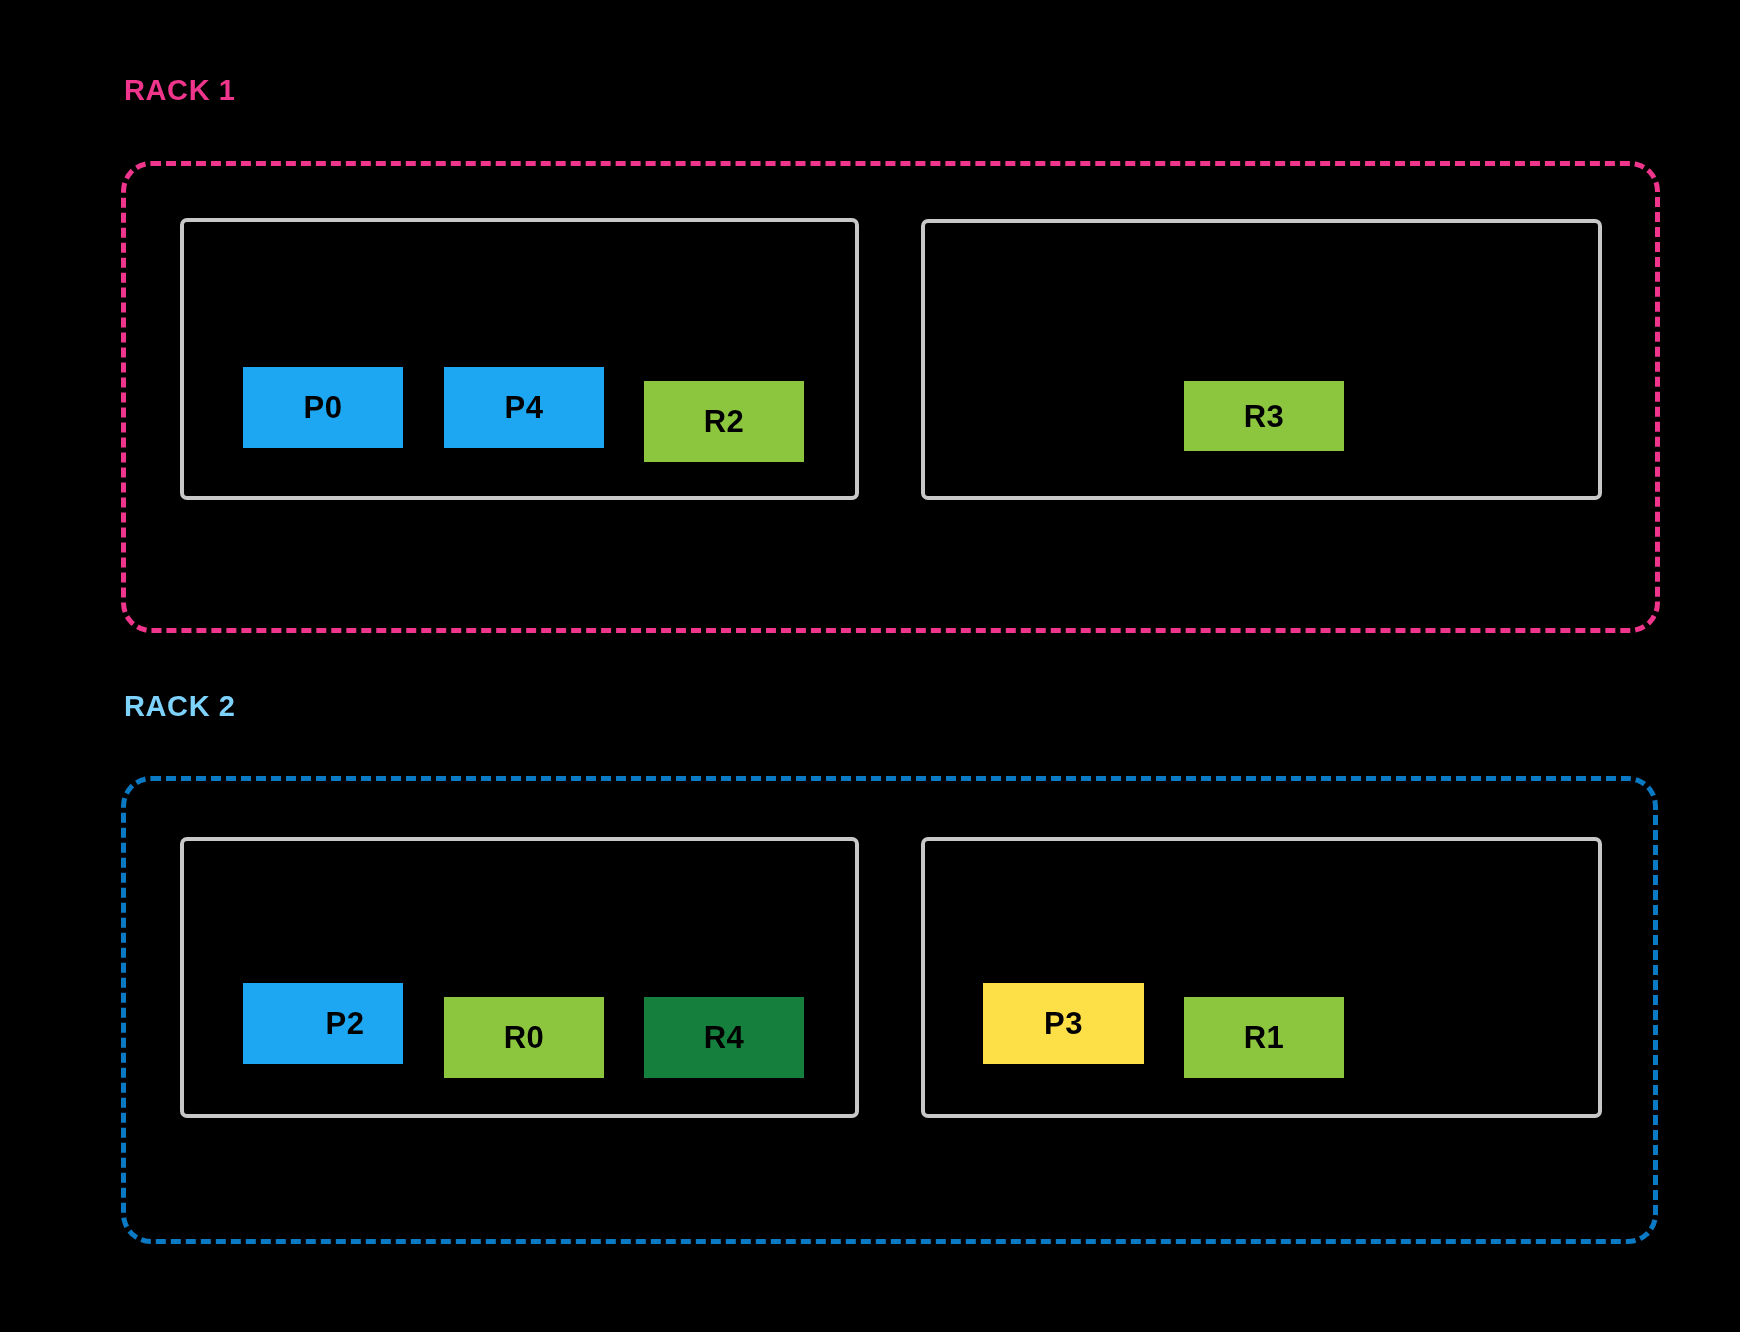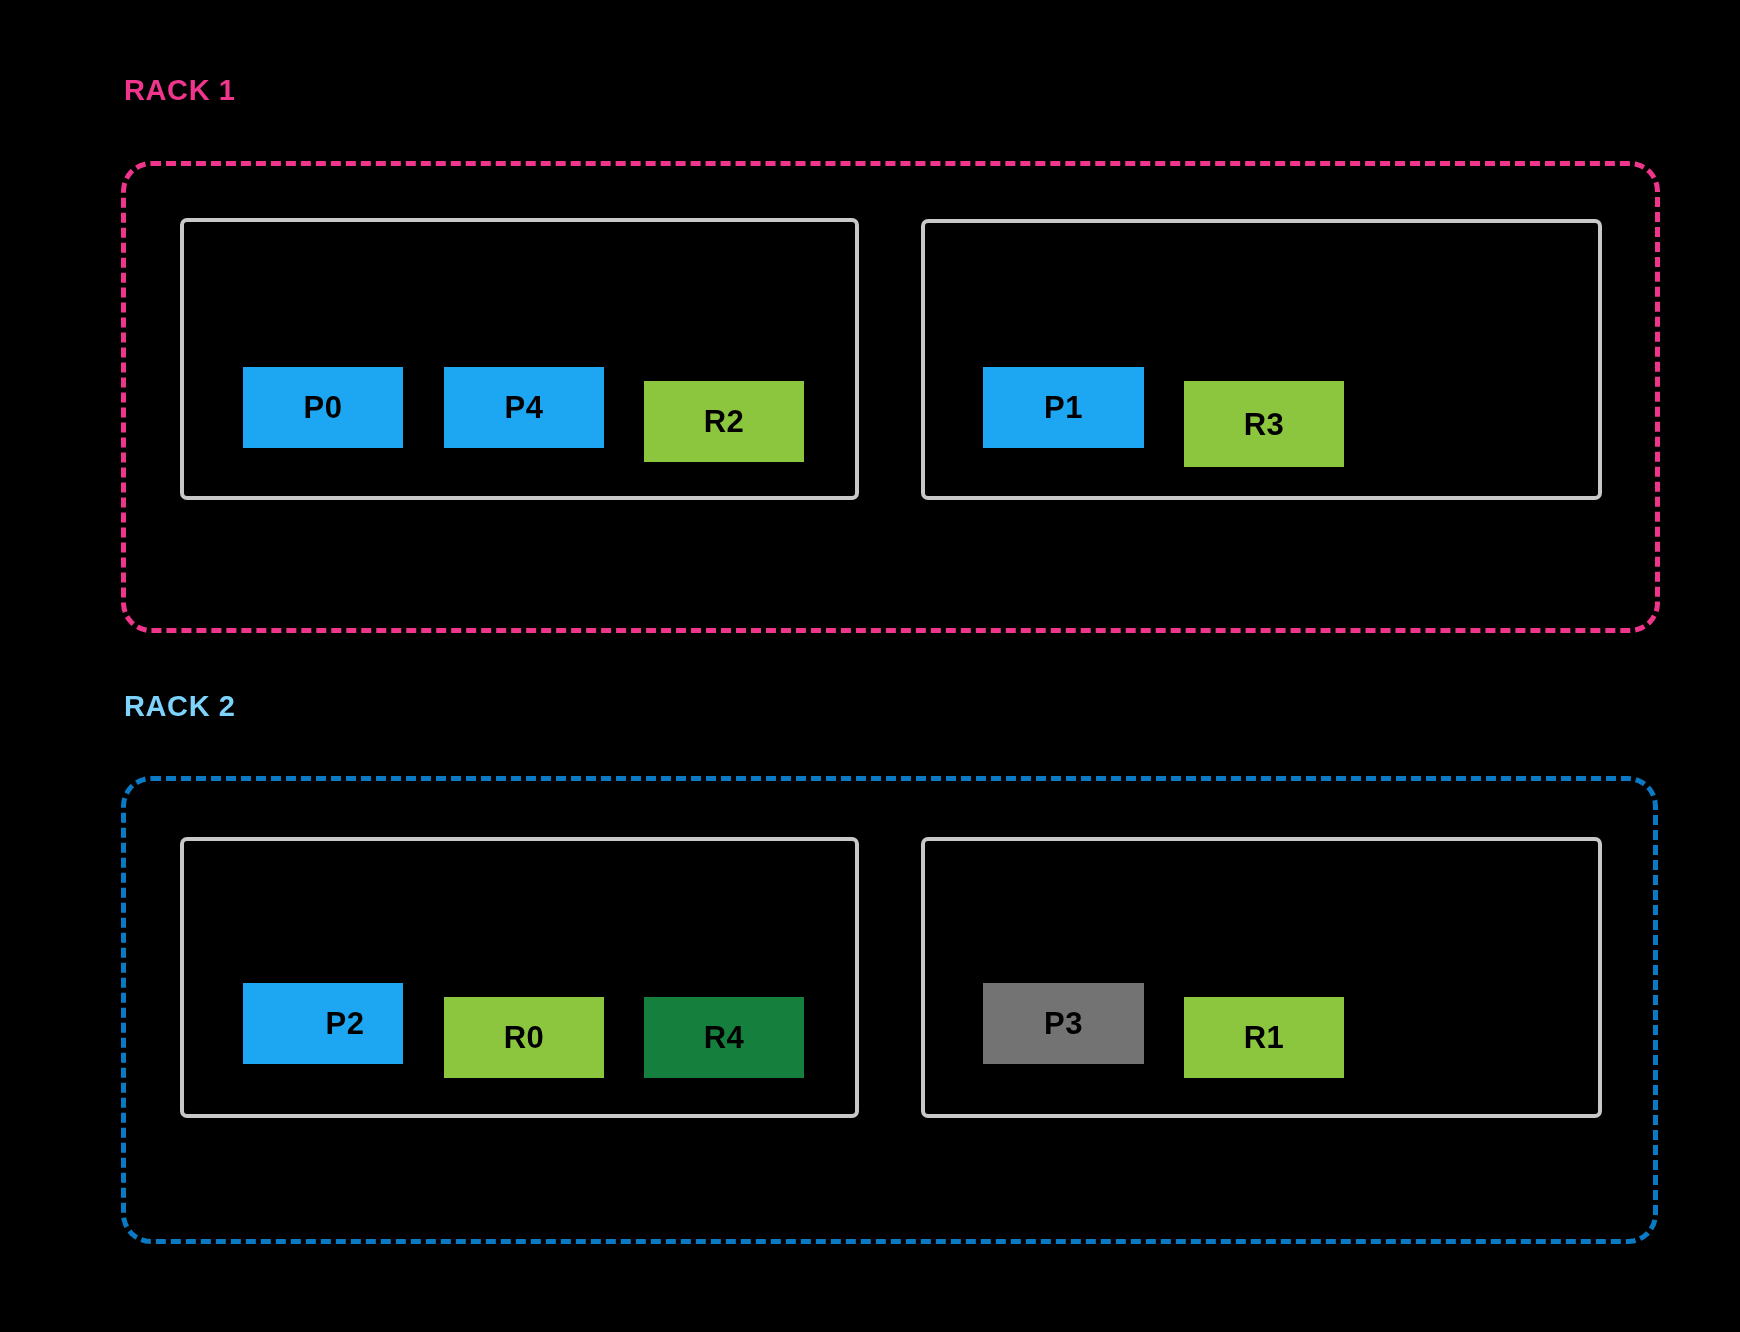--- a/index.html
+++ b/index.html
@@ -77,30 +77,29 @@
 <div class="canvas" id="canvas">
     <div class="rack-group" style="left: 0px; top: 0px;">
       <div class="rack-label" style="left: 124px; top: 76px; color: rgb(240, 54, 140);">RACK 1</div>
       <div class="rack-border" style="left: 121px; top: 161px; width: 1539px; height: 472px; border-color: rgb(240, 54, 140);"></div>
       <div class="node" style="left: 180px; top: 218px; width: 679px; height: 282px; border-color: rgb(200, 200, 200);">
         <div class="chip primary" style="left: 59px; top: 145px; width: 160px; height: 81px; background: rgb(29, 167, 242);">P0</div>
         <div class="chip primary" style="left: 260px; top: 145px; width: 160px; height: 81px; background: rgb(29, 167, 242);">P4</div>
         <div class="chip replica" style="left: 460px; top: 145px; width: 160px; height: 81px; background: rgb(140, 198, 63);">R2</div>
       </div>
       <div class="node" style="left: 921px; top: 219px; width: 681px; height: 281px; border-color: rgb(200, 200, 200);">
-        <div class="chip primary" style="left: 58px; top: 144px; width: 161px; height: 81px; background: rgb(29, 167, 242);">P1</div>
-        <div class="chip replica" style="left: 259px; top: 144px; width: 160px; height: 86px; background: rgb(140, 198, 63);">R3</div>
+        <div class="chip replica" style="left: 259px; top: 144px; width: 160px; height: 70px; background: rgb(140, 198, 63);">R3</div>
       </div>
     </div>
     <div class="rack-group" style="left: 0px; top: 0px;">
       <div class="rack-label" style="left: 124px; top: 692px; color: #7dd3fc;">RACK 2</div>
       <div class="rack-border" style="left: 121px; top: 776px; width: 1537px; height: 468px; border-color: rgb(11, 122, 196);"></div>
       <div class="node" style="left: 180px; top: 837px; width: 679px; height: 281px; border-color: rgb(200, 200, 200);">
         <div class="chip primary" style="left: 59px; top: 142px; width: 160px; height: 81px; background: rgb(29, 167, 242); padding-left: 44px;">P2</div>
         <div class="chip replica" style="left: 260px; top: 142px; width: 160px; height: 81px; background: rgb(140, 198, 63);">R0</div>
         <div class="chip replica" style="left: 460px; top: 142px; width: 160px; height: 81px; background: #15803d;">R4</div>
       </div>
       <div class="node" style="left: 921px; top: 837px; width: 681px; height: 281px; border-color: rgb(200, 200, 200);">
-        <div class="chip primary" style="left: 58px; top: 142px; width: 161px; height: 81px; background: #737373;">P3</div>
+        <div class="chip primary" style="left: 58px; top: 142px; width: 161px; height: 81px; background: #fde047;">P3</div>
         <div class="chip replica" style="left: 259px; top: 142px; width: 160px; height: 81px; background: rgb(140, 198, 63);">R1</div>
       </div>
     </div>
   </div>
 
 </body></html>

